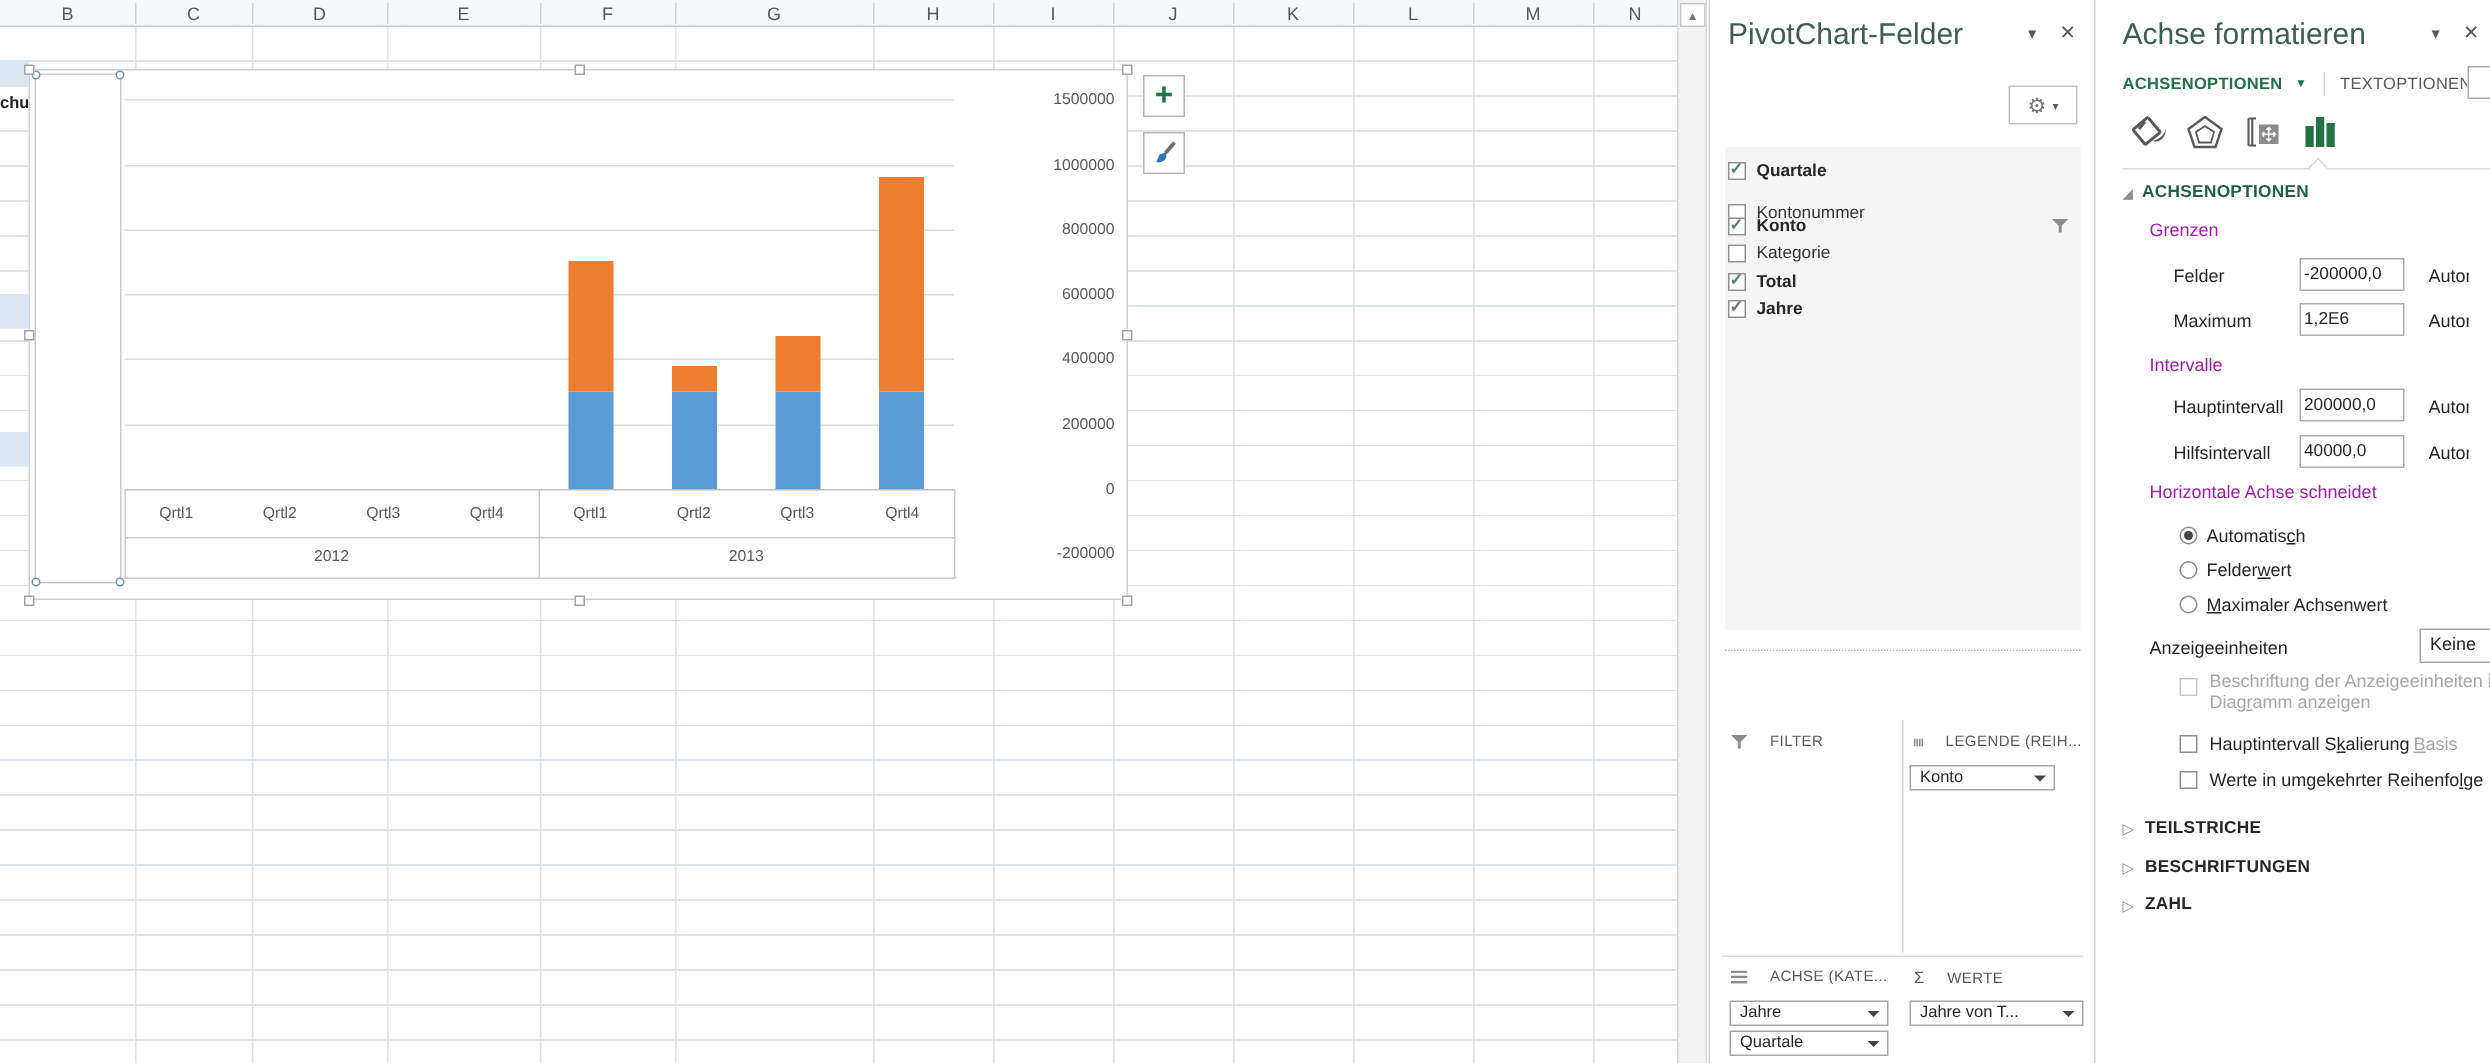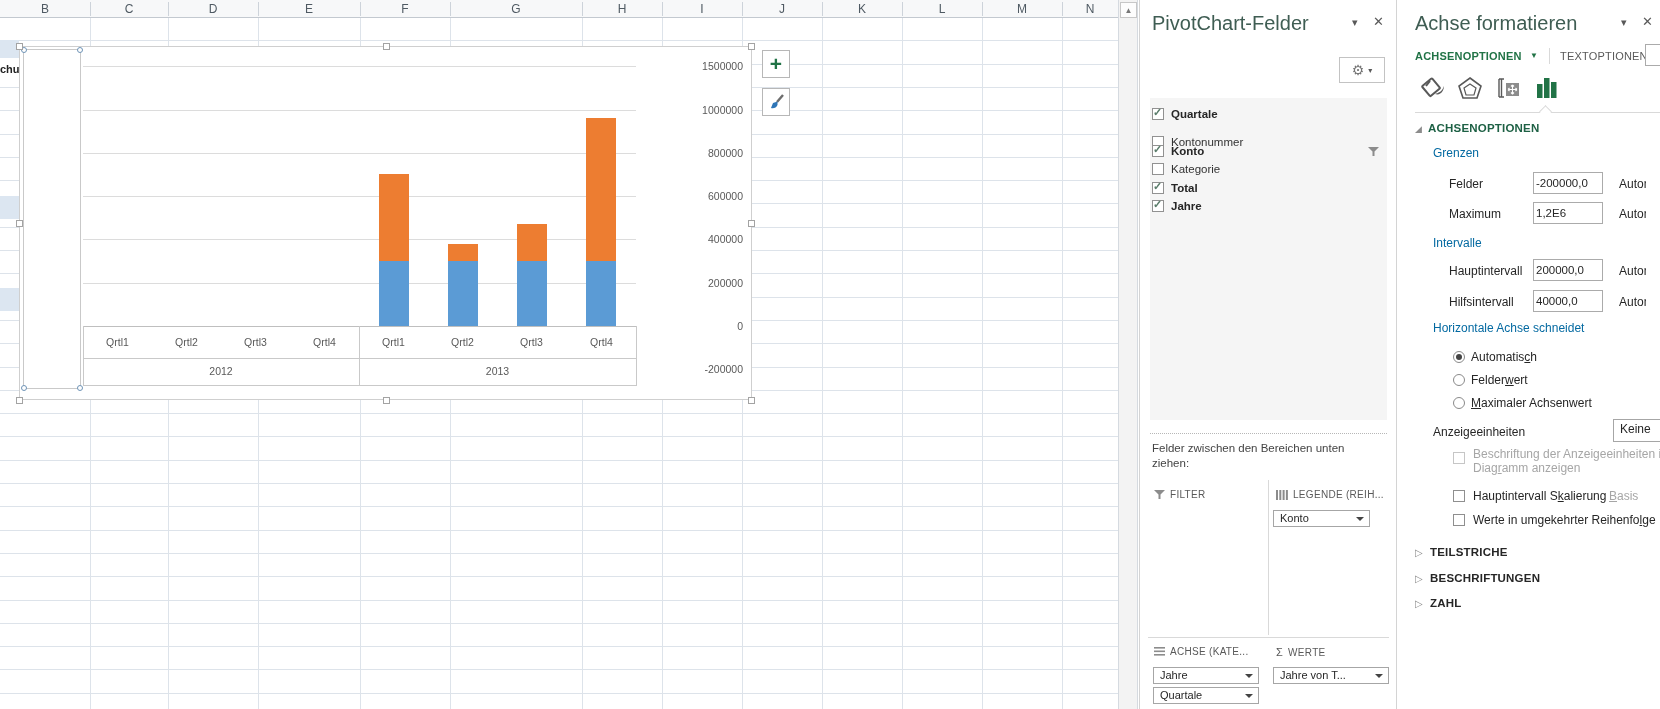--- a/index.html
+++ b/index.html
@@ -56,32 +56,32 @@
   .gear-box{position:absolute;width:46px;height:26px;border:1px solid #c3c3c3;background:#fff;
     display:flex;align-items:center;justify-content:center;gap:4px;}
   .fields-bg{position:absolute;background:#f5f5f5;}
   .field-row{position:absolute;left:12px;height:18px;display:flex;align-items:center;}
   .cb{width:12px;height:12px;border:1px solid #919191;background:#fff;margin-right:7px;position:relative;flex:0 0 auto;}
   .cb.on::after{content:"✓";position:absolute;left:0px;top:-3px;font-size:11px;color:#5b7d6b;font-weight:bold;}
   .field-label{font-size:11.5px;color:#333;}
   .field-label.bold{font-weight:bold;color:#262626;}
   .dotted-sep{position:absolute;border-top:1px dotted #b7b7b7;}
   .hint{position:absolute;font-size:11.5px;color:#444;line-height:15px;}
-  .area-hdr{position:absolute;font-size:10px;color:#595959;letter-spacing:.3px;display:flex;align-items:center;gap:5px;}
+  .area-hdr{position:absolute;font-size:10px;color:#595959;letter-spacing:.3px;display:flex;align-items:center;gap:15px;}
   .drop-box{position:absolute;height:17px;background:#fff;border:1px solid #a6a6a6;font-size:11px;color:#262626;
     line-height:15px;padding-left:6px;overflow:hidden;white-space:nowrap;}
   .drop-caret{position:absolute;right:5px;top:6px;width:0;height:0;border-left:4px solid transparent;
     border-right:4px solid transparent;border-top:4px solid #444;}
   .thin-div{position:absolute;background:#d9d9d9;}
 
   
   .tab{position:absolute;font-size:11px;font-weight:bold;letter-spacing:.2px;white-space:nowrap;}
   .tab.active{color:#217346;}
   .tab.inactive{color:#595959;font-weight:normal;}
-  .grp-label{position:absolute;font-size:12px;color:#0369a1;}
+  .grp-label{position:absolute;font-size:12px;color:#a21caf;}
   .row-label{position:absolute;font-size:12px;color:#262626;white-space:nowrap;}
   .num-input{position:absolute;width:70px;height:22px;border:1px solid #ababab;font-size:11.5px;color:#262626;
     padding:2px 2px;background:#fff;}
   .auto-clip{position:absolute;width:27px;overflow:hidden;white-space:nowrap;font-size:12px;color:#262626;}
   .radio{position:absolute;width:12px;height:12px;border:1px solid #8a8a8a;border-radius:50%;background:#fff;}
   .radio.sel::after{content:"";position:absolute;left:2px;top:2px;width:6px;height:6px;border-radius:50%;background:#444;}
   .fmt-cb{position:absolute;width:12px;height:12px;border:1px solid #8f8f8f;background:#fff;}
   .fmt-cb.disabled{border-color:#c6c6c6;}
   .gray{color:#a6a6a6;}
   .sec-hdr{position:absolute;font-size:11.5px;font-weight:bold;color:#262626;letter-spacing:.2px;}
@@ -259,24 +259,20 @@
     <div class="field-row" style="top:179px">
       <span class="cb on"></span>
       <span class="field-label bold">Total</span>
     </div>
     <div class="field-row" style="top:197px">
       <span class="cb on"></span>
       <span class="field-label bold">Jahre</span>
     </div>
 
     <div class="dotted-sep" style="left:10px;top:433px;width:237px"></div>
-    <div class="hint" style="left:12px;top:441px">
-      <div>Felder zwischen den Bereichen unten</div>
-      <div>ziehen:</div>
-    </div>
 
     <div class="thin-div" style="left:128px;top:480px;width:1px;height:155px"></div>
     <div class="area-hdr" style="left:14px;top:489px">
       <svg width="11" height="10" viewBox="0 0 11 10">
           <path d="M0 0 H11 L6.5 4.5 V9 L4.5 9 V4.5 Z" fill="#8c8c8c"></path>
         </svg>
       <span>FILTER</span>
     </div>
     <div class="area-hdr" style="left:136px;top:489px;width:112px;overflow:hidden;white-space:nowrap">
       <svg width="12" height="10" viewBox="0 0 12 10">

